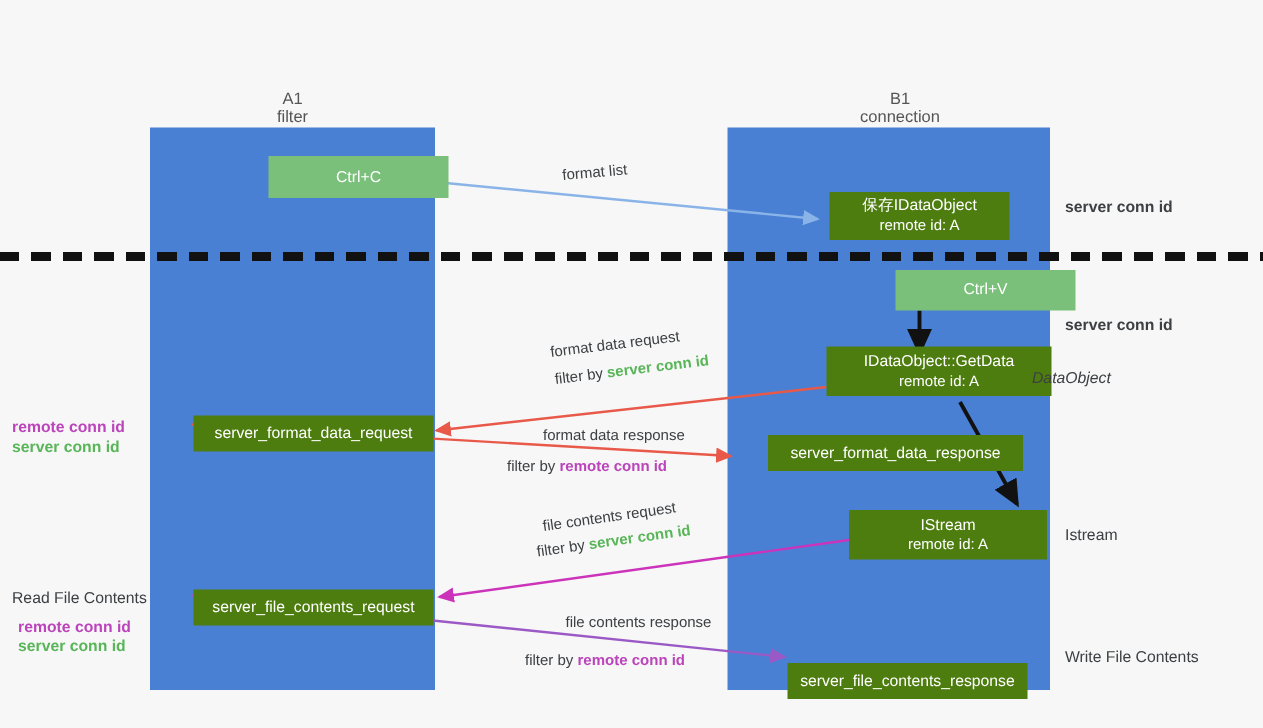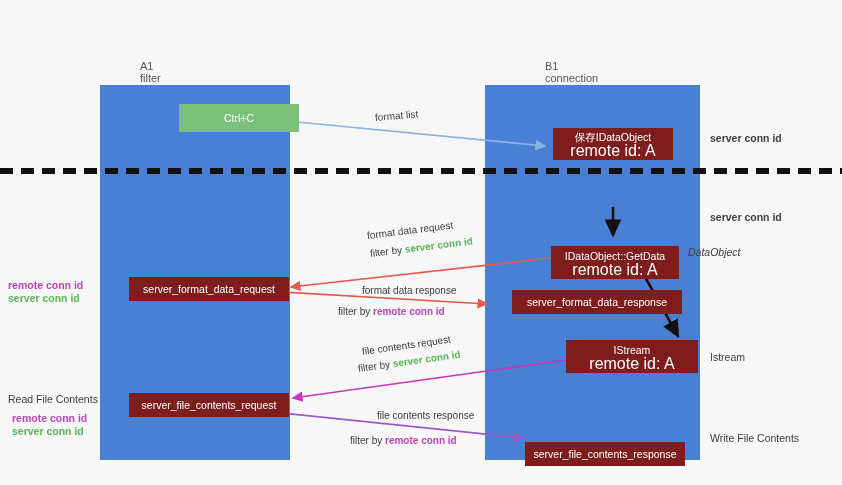--- a/index.html
+++ b/index.html
@@ -28,20 +28,21 @@
     text-align: center;
     font-size: 15px;
     color: #3c4043;
     line-height: 20px;
     white-space: pre;
   }
 
   
   .col-head {
     position: absolute;
+    text-align: center;
     font-size: 11px;
     color: #555;
     line-height: 12px;
   }
   .col-head .l1 { display:block; }
   .col-head .l2 { display:block; }
 
   
   .lane {
     position: absolute;
@@ -56,22 +57,22 @@
     flex-direction: column;
     align-items: center;
     justify-content: center;
     color: #ffffff;
     font-size: 10.5px;
     line-height: 13px;
     text-align: center;
     white-space: nowrap;
   }
   .box.green { background: #7ac07a; margin-left: 44px; }
-  .box.orange { background: #7f1d1d; }
-  .box .ln2 { font-size: 16px; }
+  .box.orange { background: #4d7c0f; }
+  .box .ln2 { font-size: 10px; }
 
   
   .dashline {
     position: absolute;
     left: 0;
     top: 168px;
     width: 842px;
     height: 6px;
     background: repeating-linear-gradient(
       to right,
@@ -169,22 +170,25 @@
 
   <div class="box green" style="left:135px; top:104px; width:120px; height:28px;">
     <span>Ctrl+C</span>
   </div>
 
   <div class="box orange" style="left:553px; top:128px; width:120px; height:32px;">
     <span>保存IDataObject</span>
     <span class="ln2">remote id: A</span>
   </div>
 
-
-  <div class="box orange" style="left:551px; top:246px; width:128px; height:33px;">
+  <div class="box green" style="left:553px; top:180px; width:120px; height:27px;">
+    <span>Ctrl+V</span>
+  </div>
+
+  <div class="box orange" style="left:551px; top:231px; width:150px; height:33px;">
     <span>IDataObject::GetData</span>
     <span class="ln2">remote id: A</span>
   </div>
 
   <div class="box orange" style="left:566px; top:340px; width:132px; height:33px;">
     <span>IStream</span>
     <span class="ln2">remote id: A</span>
   </div>
 
   <div class="box orange" style="left:129px; top:277px; width:160px; height:24px;">

